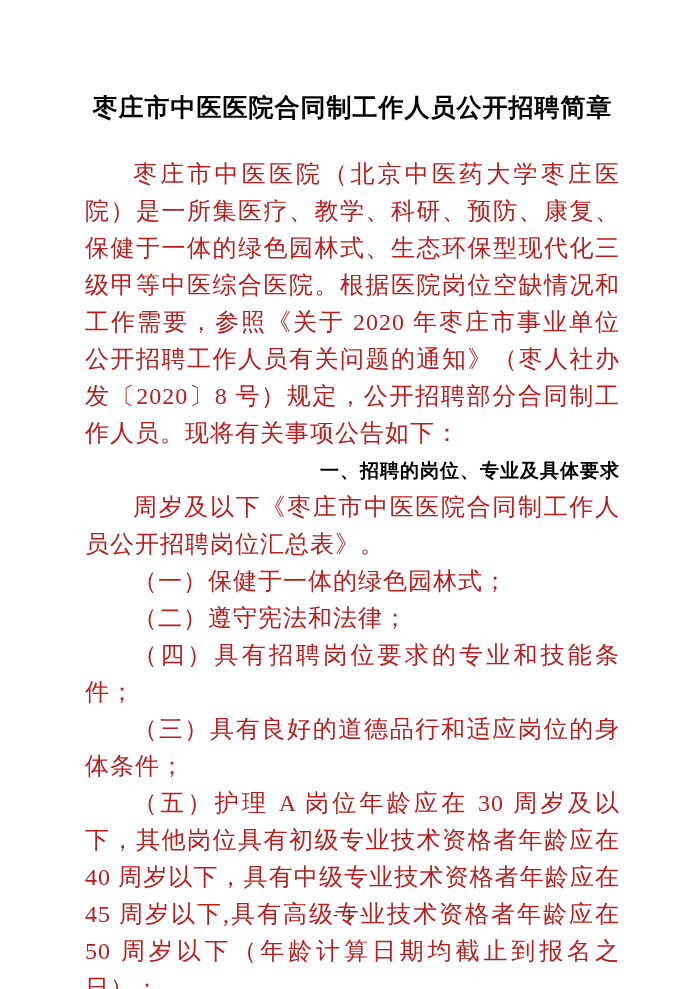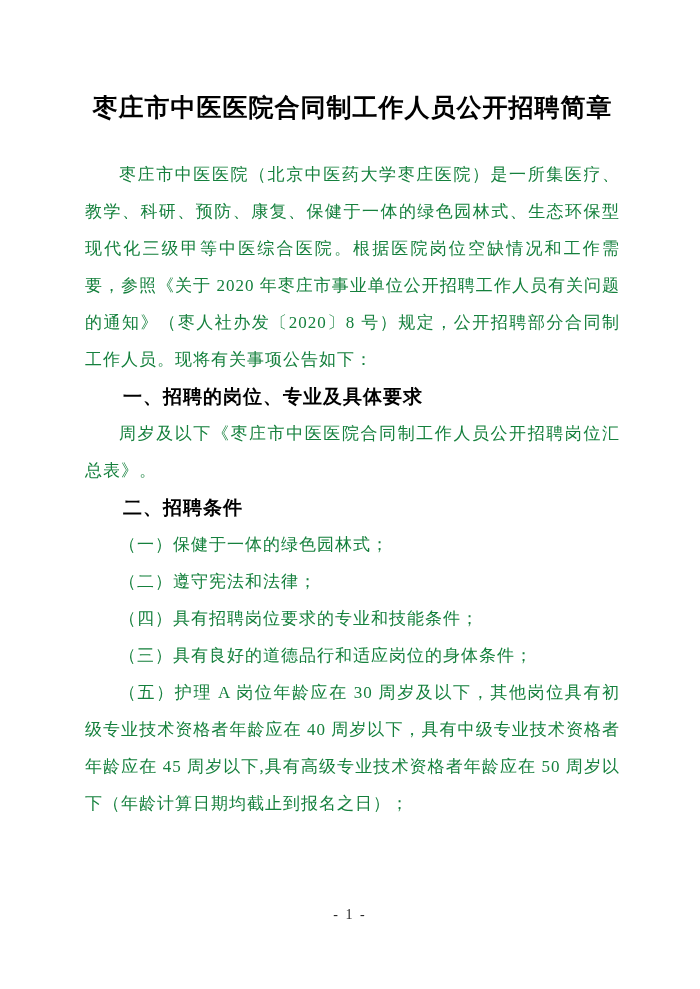--- a/index.html
+++ b/index.html
@@ -23,37 +23,37 @@
     font-weight: bold;
     font-size: 25px;
     line-height: 34px;
     letter-spacing: 1px;
     color: #000000;
     text-align: center;
   }
   .body-text {
     margin: 0;
     font-family: "Liberation Serif", "DejaVu Serif", serif;
-    font-size: 17px;
+    font-size: 24px;
     line-height: 37px;
     letter-spacing: 1px;
-    color: #15803d;
+    color: #b91c1c;
     text-align: justify;
     text-indent: 2em;
   }
   .section-heading {
     margin: 0;
     font-family: "Liberation Sans", "DejaVu Sans", sans-serif;
     font-weight: bold;
     font-size: 19px;
     line-height: 37px;
     letter-spacing: 1px;
     color: #000000;
     text-indent: 2em;
-    text-align: left;
+    text-align: right;
   }
   .page-footer {
     position: absolute;
     left: 0;
     right: 0;
     bottom: 70px;
     text-align: center;
     font-family: "Liberation Serif", "DejaVu Serif", serif;
     font-size: 14px;
     color: #1f1f1f;
@@ -66,21 +66,20 @@
 <div class="page">
 
   <h1 class="doc-title">枣庄市中医医院合同制工作人员公开招聘简章</h1>
 
   <p class="body-text">枣庄市中医医院（北京中医药大学枣庄医院）是一所集医疗、教学、科研、预防、康复、保健于一体的绿色园林式、生态环保型现代化三级甲等中医综合医院。根据医院岗位空缺情况和工作需要，参照《关于 2020 年枣庄市事业单位公开招聘工作人员有关问题的通知》（枣人社办发〔2020〕8 号）规定，公开招聘部分合同制工作人员。现将有关事项公告如下：</p>
 
   <h2 class="section-heading">一、招聘的岗位、专业及具体要求</h2>
 
   <p class="body-text">周岁及以下《枣庄市中医医院合同制工作人员公开招聘岗位汇总表》。</p>
 
-  <h2 class="section-heading">二、招聘条件</h2>
 
   <p class="body-text">（一）保健于一体的绿色园林式；</p>
 
   <p class="body-text">（二）遵守宪法和法律；</p>
 
   <p class="body-text">（四）具有招聘岗位要求的专业和技能条件；</p>
 
   <p class="body-text">（三）具有良好的道德品行和适应岗位的身体条件；</p>
 
   <p class="body-text">（五）护理 A 岗位年龄应在 30 周岁及以下，其他岗位具有初级专业技术资格者年龄应在 40 周岁以下，具有中级专业技术资格者年龄应在 45 周岁以下,具有高级专业技术资格者年龄应在 50 周岁以下（年龄计算日期均截止到报名之日）；</p>

